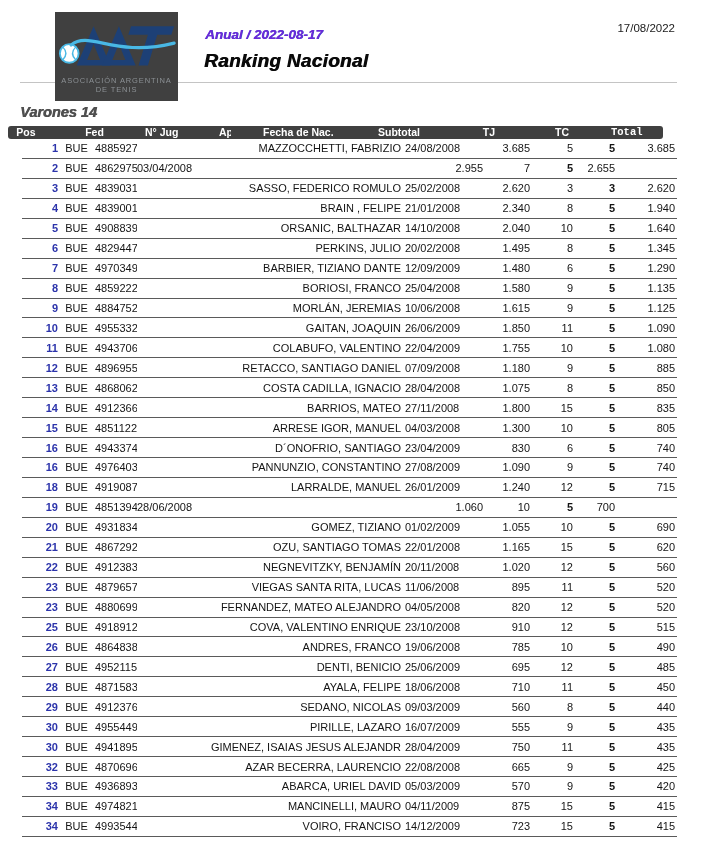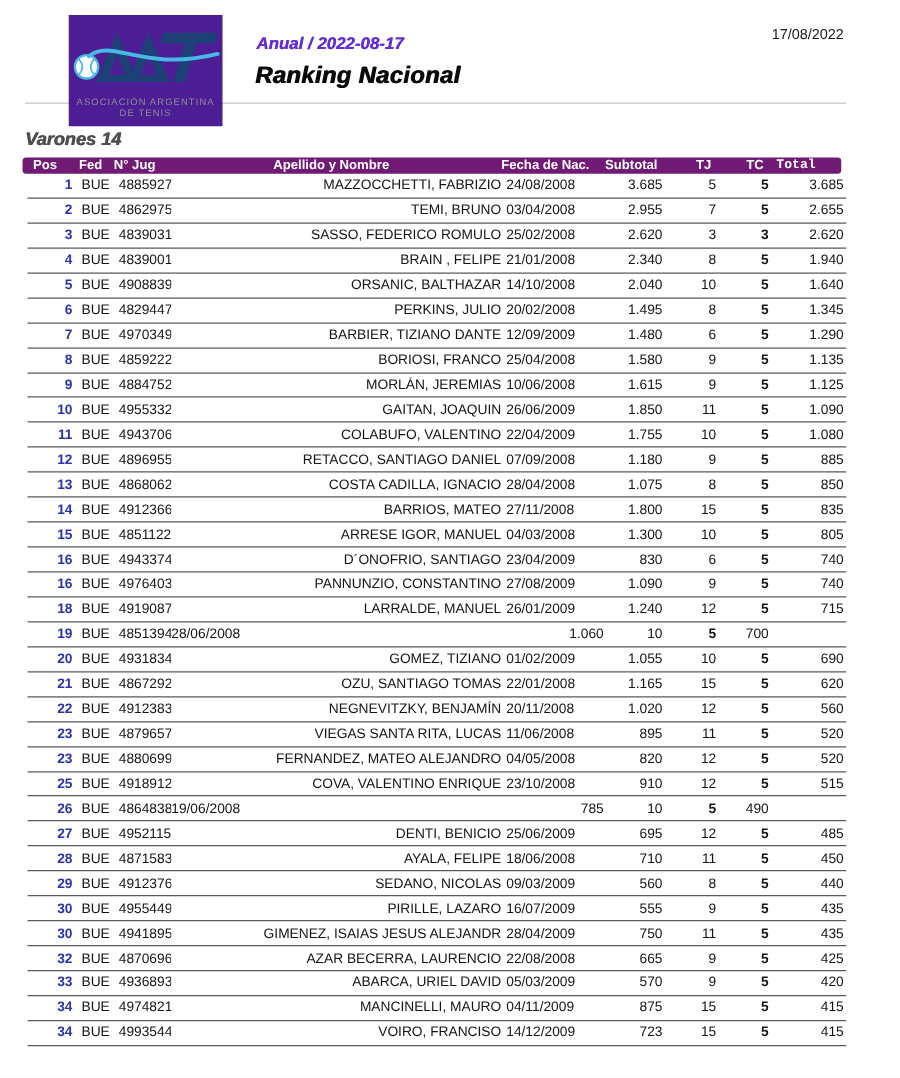--- a/index.html
+++ b/index.html
@@ -5,21 +5,21 @@
   * { margin:0; padding:0; box-sizing:border-box; }
   body { background:#e8e8e8; font-family:"Liberation Sans", sans-serif; }
   .page {
     position:relative; width:720px; height:862px; background:#ffffff;
     overflow:hidden; margin:0 auto;
   }
   
   .topline { position:absolute; left:20px; top:82px; width:657px; height:1px; background:#c4c4c4; }
   .logo-box {
     position:absolute; left:55px; top:12px; width:123px; height:89px;
-    background:#4c1d95; text-align:center; padding-top:6px;
+    background:#404040; text-align:center; padding-top:6px;
   }
   .logo-cap { font-size:7.5px; letter-spacing:0.9px; color:#8b9094; line-height:9px; }
   .subtitle {
     position:absolute; left:205px; top:27px; font-size:13.5px; font-weight:bold;
     font-style:italic; color:#6d28d9; text-shadow:0.4px 0 0 #3351c7;
   }
   .title {
     position:absolute; left:204px; top:50px; font-size:19px; font-weight:bold;
     font-style:italic; color:#0a0a0a; text-shadow:0.7px 0 0 #0a0a0a; letter-spacing:0.3px;
   }
@@ -28,23 +28,23 @@
     position:absolute; left:20px; top:104px; font-size:14.5px; font-weight:bold;
     font-style:italic; color:#4f4f4f; text-shadow:0.6px 0 0 #4f4f4f;
   }
   
   .grid {
     display:grid;
     grid-template-columns:36px 37px 42px 1fr 78px 47px 43px 42px 60px;
     align-items:center; width:655px; padding-right:2px;
   }
   .thead {
-    position:absolute; left:18px; top:126px; height:13px;
-    background:#701a75; border-radius:3px; color:#ffffff;
-    font-size:10.5px; font-weight:bold; line-height:13px;
+    position:absolute; left:8px; top:126px; height:13px;
+    background:#404040; border-radius:3px; color:#ffffff;
+    font-size:10.5px; font-weight:bold; line-height:13px;gap:32px;
   }
   .tbody { position:absolute; left:22px; top:139px; width:655px; }
   .row { height:19.95px; border-bottom:1px solid #5a5a5a; font-size:11px; color:#141414; }
   .cell { overflow:hidden; white-space:nowrap; }
   .col-pos { text-align:right; font-weight:bold; color:#2c34ab; }
   .col-fed { text-align:center; }
   .col-njug { text-align:left; }
   .col-name { text-align:right; padding-right:4px; }
   .col-fecha { text-align:left; }
   .col-subtotal { text-align:right; }
@@ -105,21 +105,20 @@
         <div class="cell col-fecha">24/08/2008</div>
         <div class="cell col-subtotal">3.685</div>
         <div class="cell col-tj">5</div>
         <div class="cell col-tc">5</div>
         <div class="cell col-total">3.685</div>
       </div>
       <div class="row grid">
         <div class="cell col-pos">2</div>
         <div class="cell col-fed">BUE</div>
         <div class="cell col-njug">48629752</div>
-        <div class="cell col-name">TEMI, BRUNO</div>
         <div class="cell col-fecha">03/04/2008</div>
         <div class="cell col-subtotal">2.955</div>
         <div class="cell col-tj">7</div>
         <div class="cell col-tc">5</div>
         <div class="cell col-total">2.655</div>
       </div>
       <div class="row grid">
         <div class="cell col-pos">3</div>
         <div class="cell col-fed">BUE</div>
         <div class="cell col-njug">48390310</div>
@@ -368,20 +367,21 @@
         <div class="cell col-fecha">23/10/2008</div>
         <div class="cell col-subtotal">910</div>
         <div class="cell col-tj">12</div>
         <div class="cell col-tc">5</div>
         <div class="cell col-total">515</div>
       </div>
       <div class="row grid">
         <div class="cell col-pos">26</div>
         <div class="cell col-fed">BUE</div>
         <div class="cell col-njug">48648381</div>
+        <div class="cell col-name">ANDRES, FRANCO</div>
         <div class="cell col-fecha">19/06/2008</div>
         <div class="cell col-subtotal">785</div>
         <div class="cell col-tj">10</div>
         <div class="cell col-tc">5</div>
         <div class="cell col-total">490</div>
       </div>
       <div class="row grid">
         <div class="cell col-pos">27</div>
         <div class="cell col-fed">BUE</div>
         <div class="cell col-njug">49521157</div>

